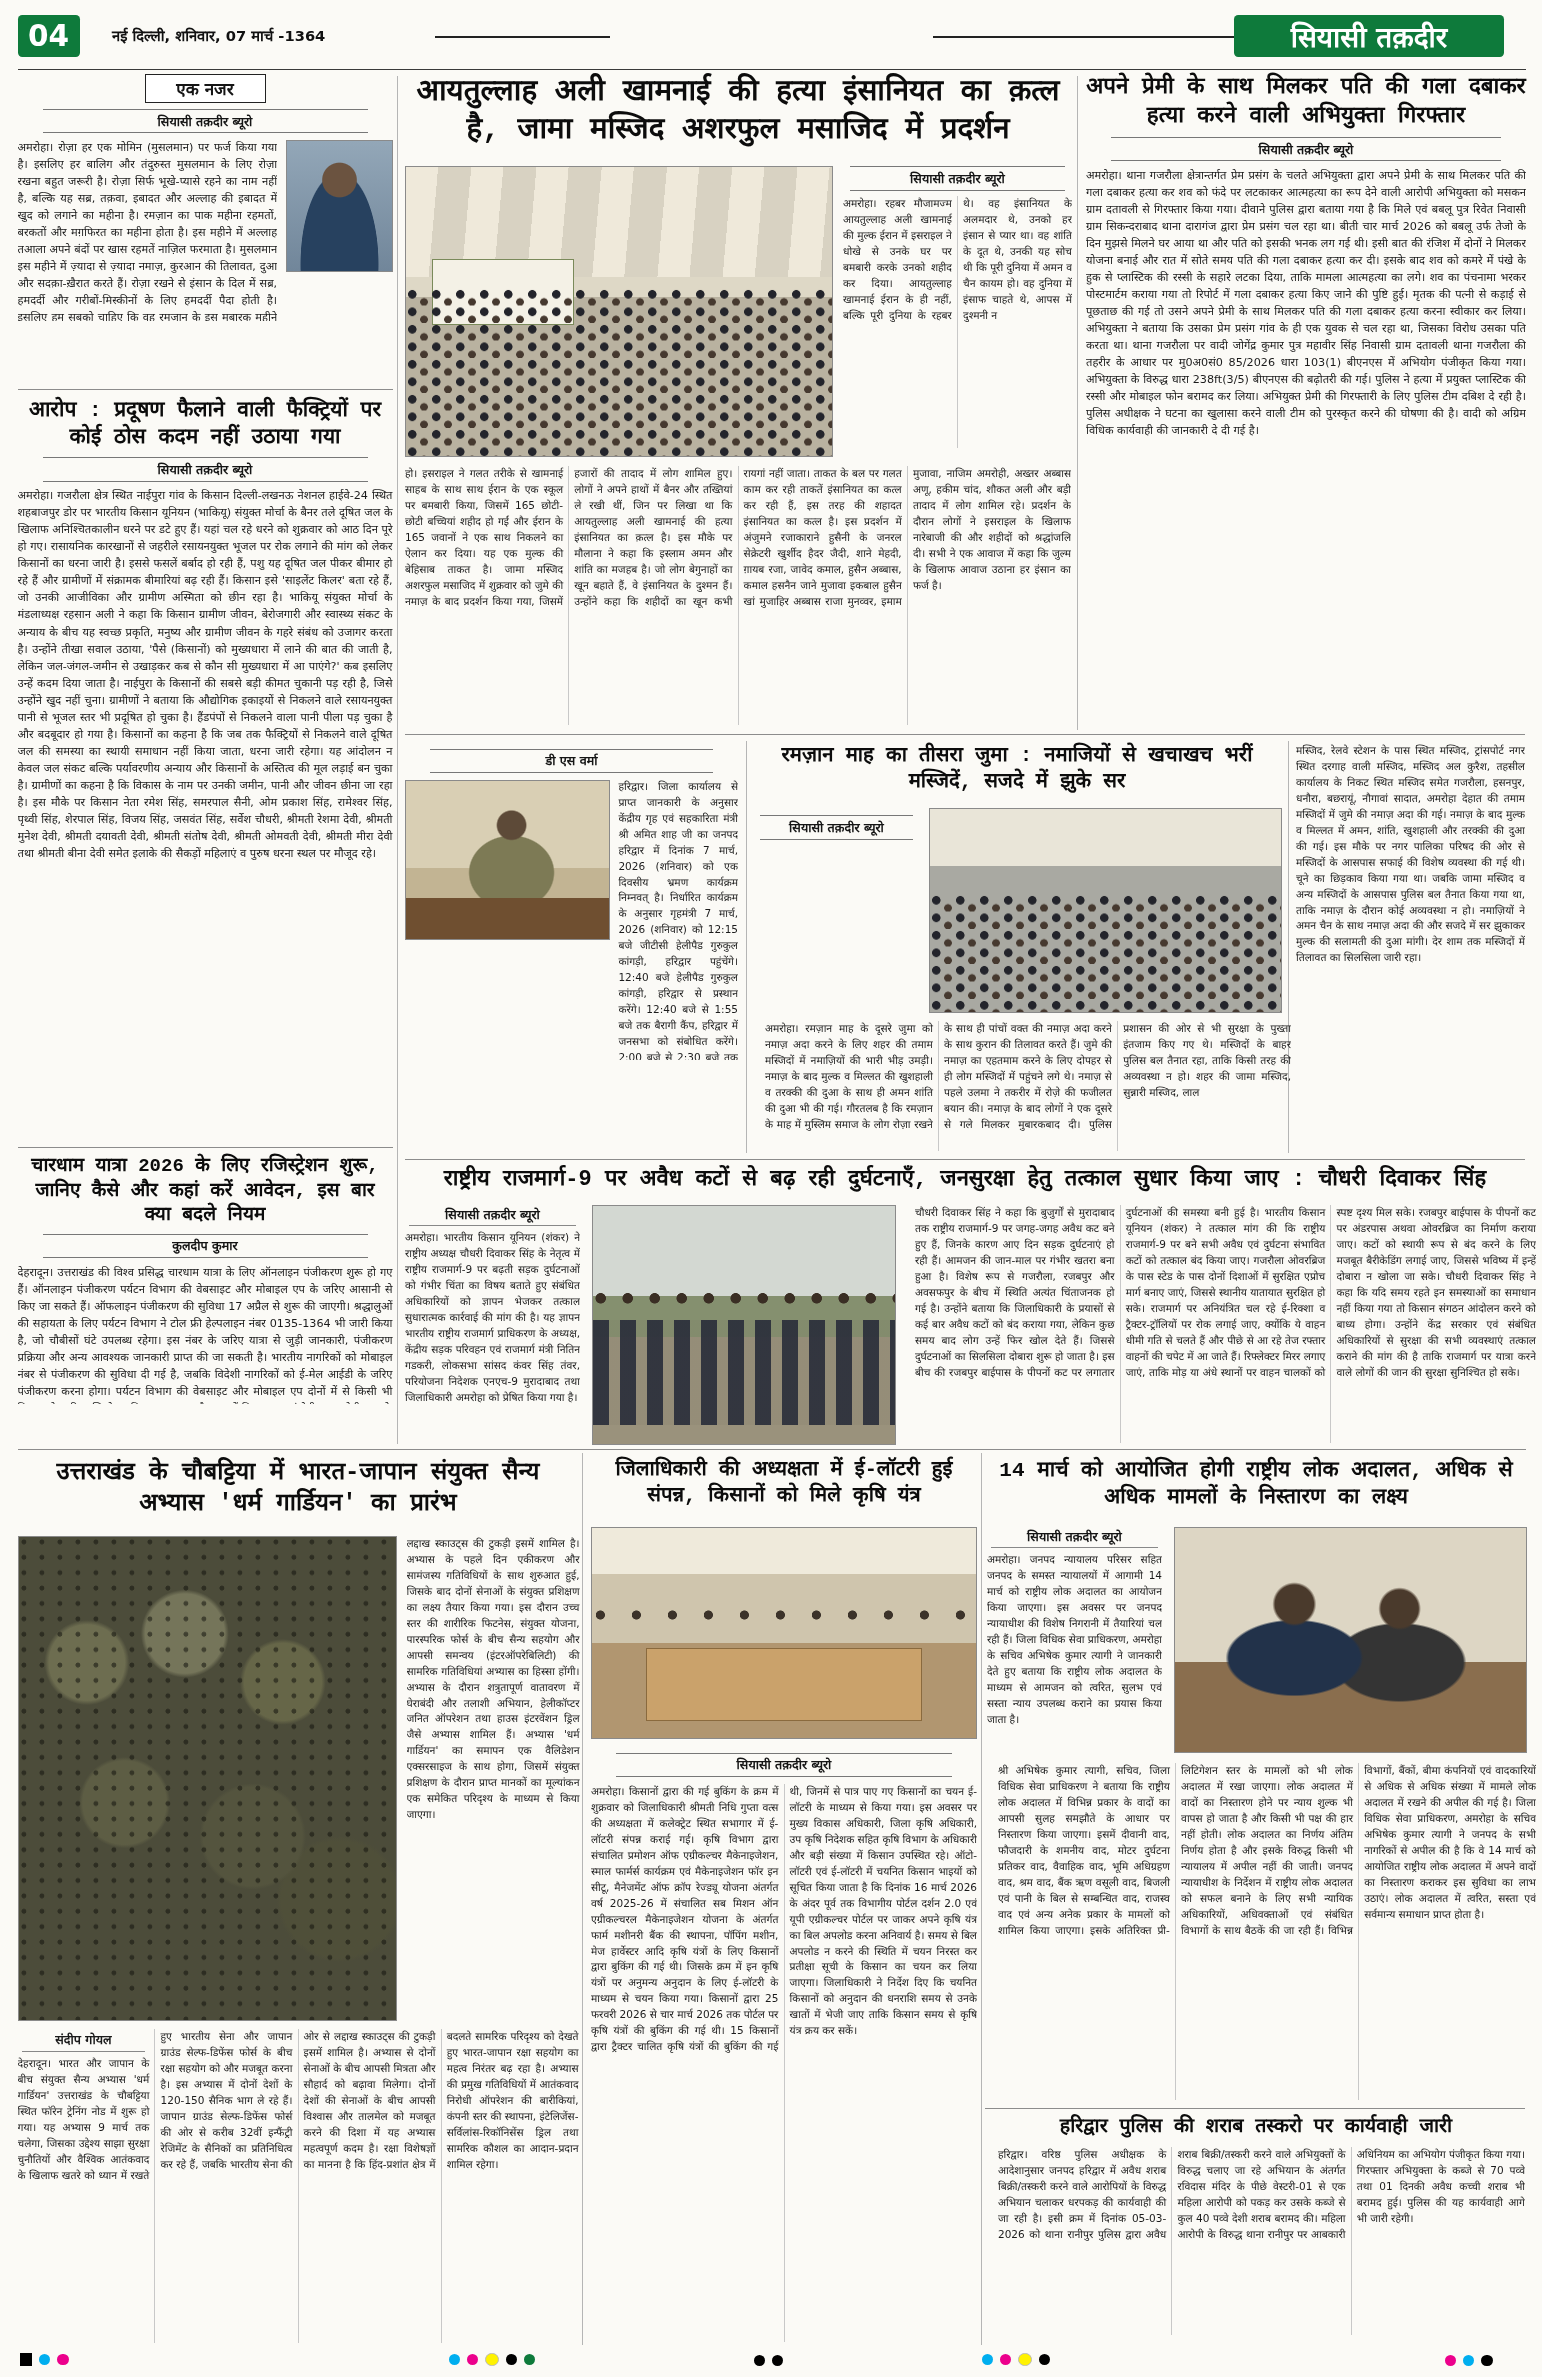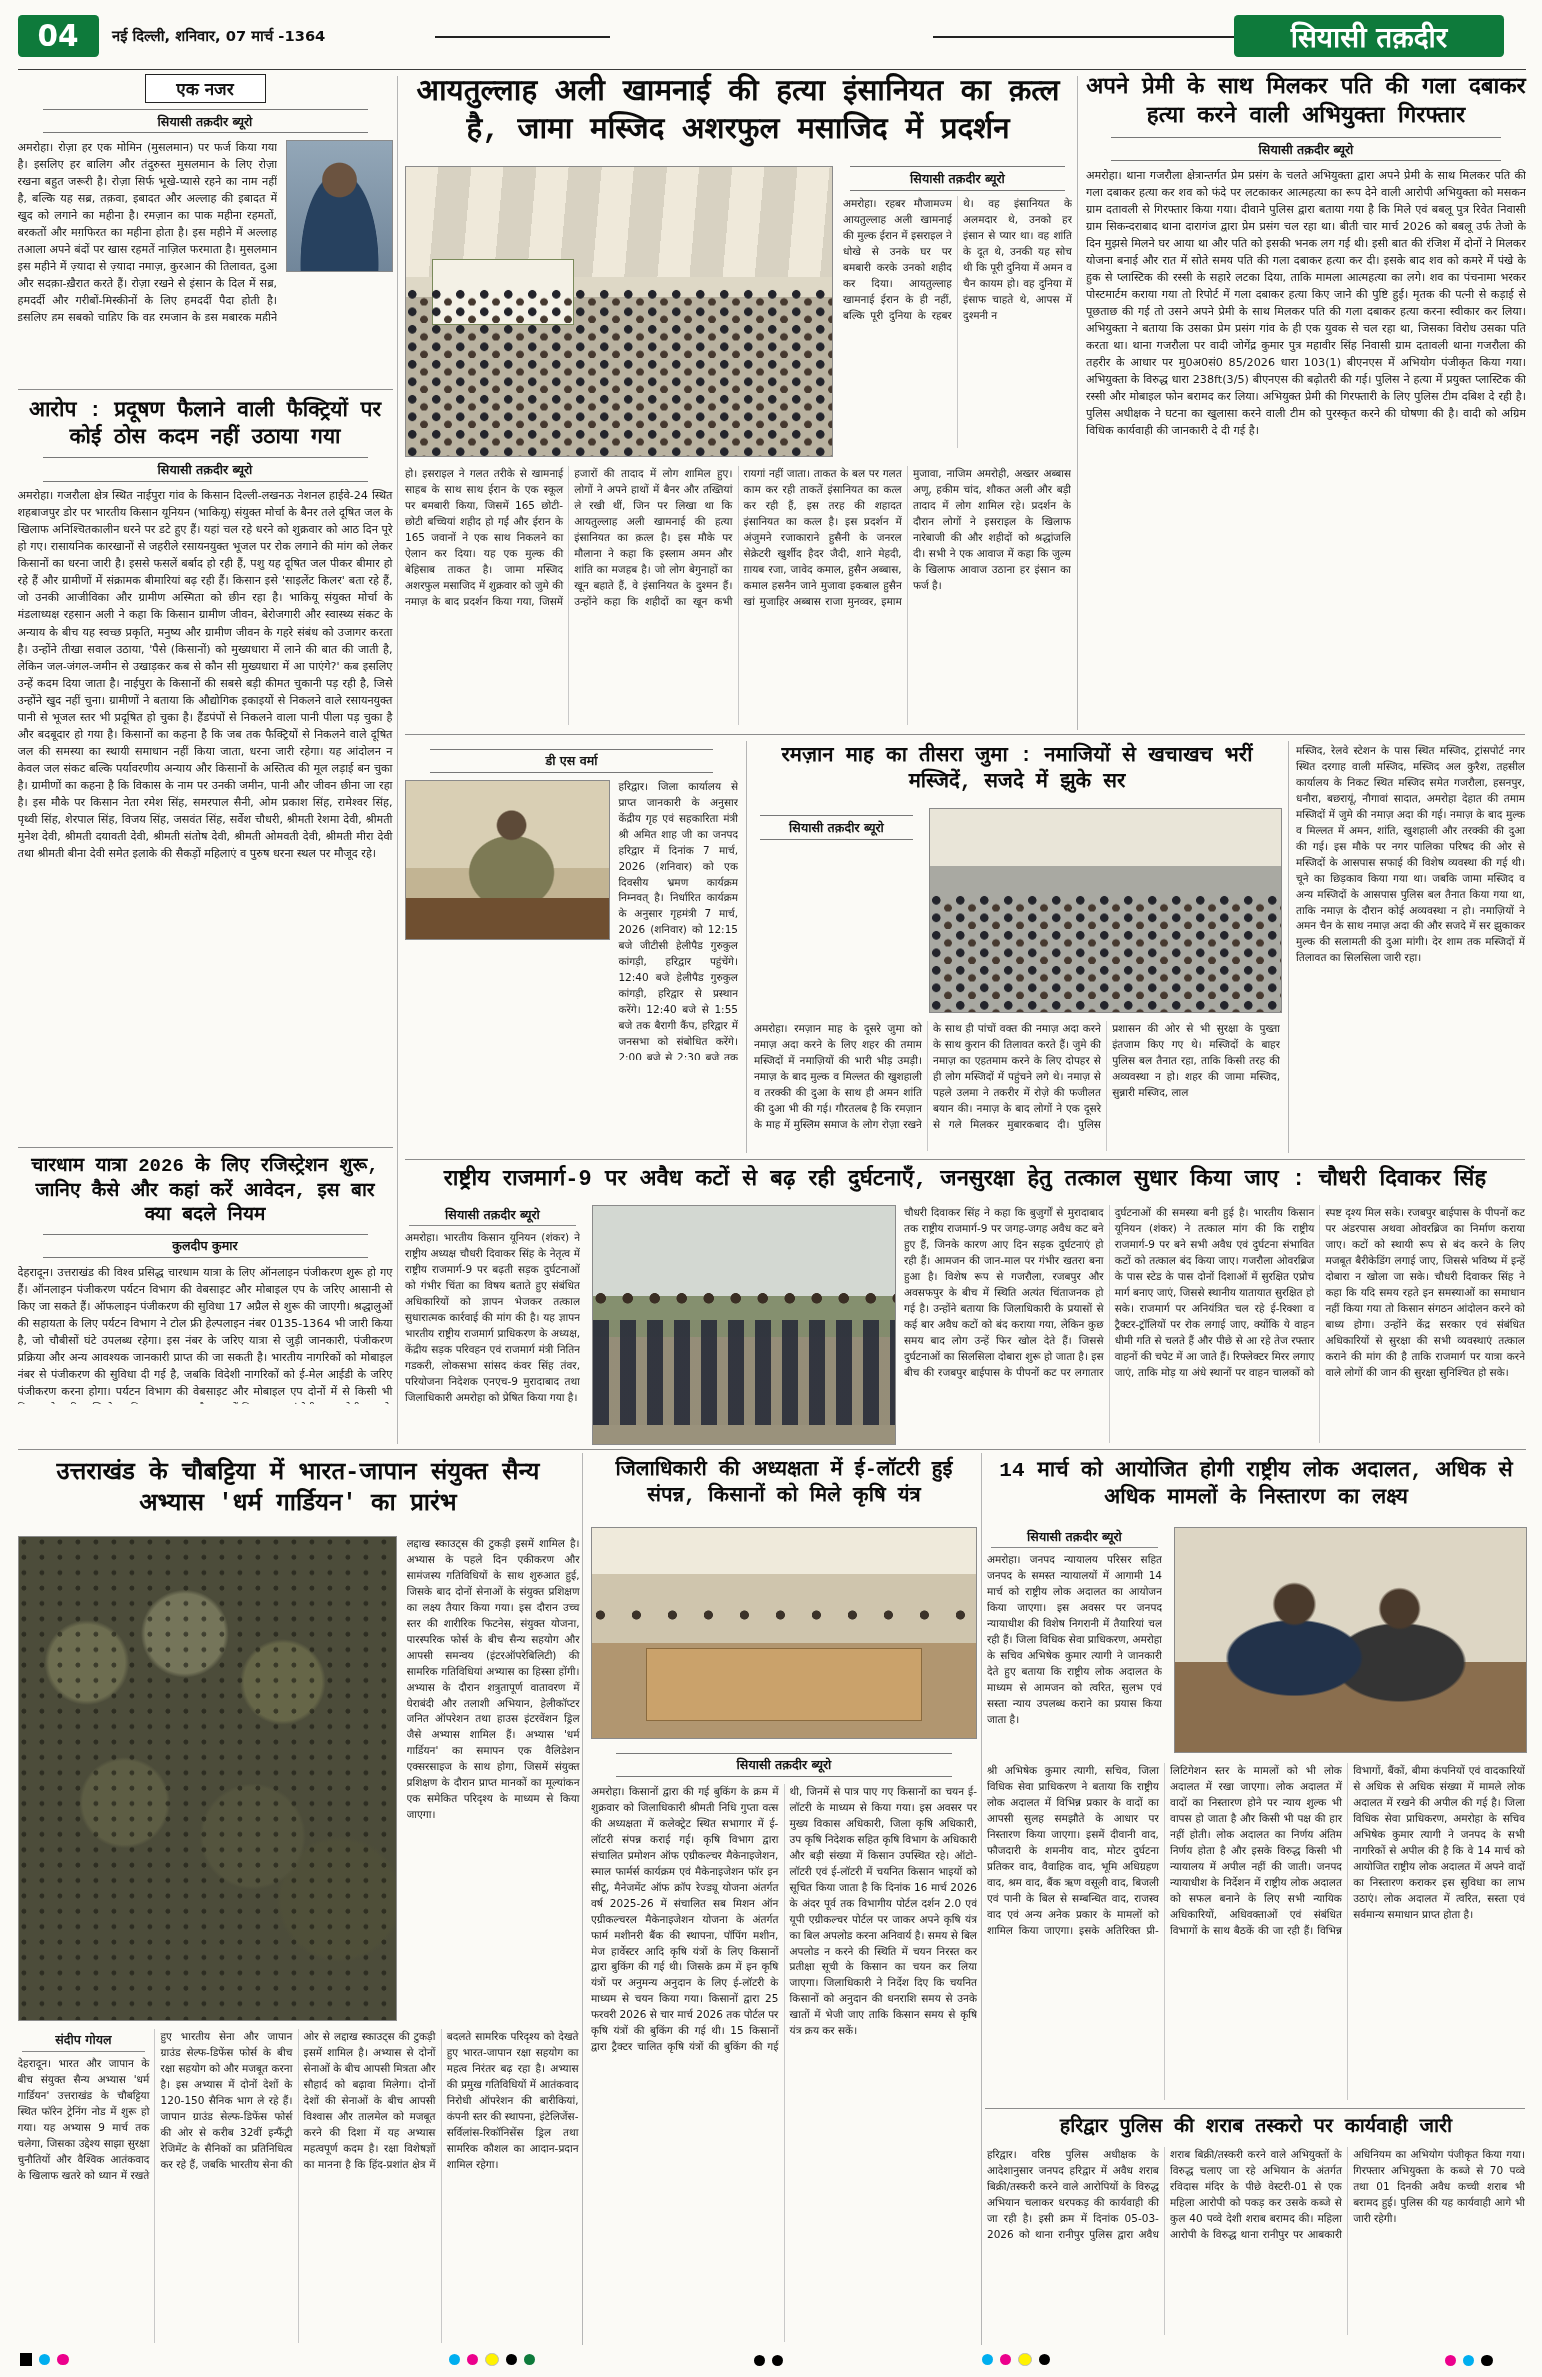--- a/index.html
+++ b/index.html
@@ -6,21 +6,21 @@
   .page{position:relative;width:1543px;height:2377px;background:#fbfaf6;font-family:"DejaVu Sans",sans-serif;color:#151515;overflow:hidden;}
   .abs{position:absolute;}
   .headline{font-weight:bold;color:#0c0c0c;text-align:center;line-height:1.3;margin:0;font-family:Liberation Mono, monospace;}
   .h42{font-size:29.5px;} .h34{font-size:24px;} .h32{font-size:22.4px;} .h31{font-size:22px;}
   .h30{font-size:21px;} .h29{font-size:20.3px;} .h28{font-size:19.6px;} .h27{font-size:19px;} .h26{font-size:18px;}
   .byline{font-weight:bold;text-align:center;font-size:12.6px;padding:2.8px 0;margin:5.6px 25px;border-top:0.7px solid #777;border-bottom:0.7px solid #777;}
   .inline-byline{font-weight:bold;text-align:center;font-size:12.6px;padding:1.4px 0;margin:0 4.2px 4.2px 4.2px;border-bottom:0.7px solid #888;}
   .body-text{font-size:11.2px;line-height:1.52;text-align:justify;color:#1b1b1b;overflow:hidden;}
   .small{font-size:10.5px;}
   .cols-2{column-count:2;column-gap:11.2px;column-rule:0.7px solid #c8c8c8;}
-  .cols-3{column-count:3;column-gap:11.2px;column-rule:0.7px solid #c8c8c8;}
+  .cols-3{column-count:3;column-gap:11.2px;column-rule:0.7px solid #c8c8c8;margin-left:11px;}
   .cols-4{column-count:4;column-gap:11.2px;column-rule:0.7px solid #c8c8c8;}
   .vrule{position:absolute;width:0.7px;background:#b5b5b5;}
   .hrule{position:absolute;height:0.7px;background:#8c8c8c;}
   .hrule2{position:absolute;height:1.4px;background:#3a3a3a;}
   .green-box{background:#0e7a3b;color:#fff;font-weight:bold;display:flex;align-items:center;justify-content:center;border-radius:4.2px;}
   .kicker{width:119px;margin:0 auto;text-align:center;border:1.4px solid #222;font-weight:bold;font-size:17px;padding:2.1px 0;background:#fff;}
   .subhead{color:#0e7a3b;font-weight:bold;font-size:17px;text-align:center;line-height:1.5;border-top:1.4px solid #0e7a3b;border-bottom:1.4px solid #0e7a3b;padding:7px 2.8px;}
   .mast-line{position:absolute;top:36px;height:2.1px;background:#222;}
   .mast-date{position:absolute;left:112px;top:25px;font-size:14.7px;font-weight:bold;color:#111;}
   .mast-section{position:absolute;left:0;right:0;top:18px;text-align:center;font-size:25px;font-weight:bold;color:#0c0c0c;}
@@ -73,21 +73,21 @@
   .dotrow{position:absolute;bottom:11.2px;display:flex;gap:7px;align-items:center;}
   .dot{width:11.2px;height:11.2px;border-radius:50%;display:inline-block;}
   .sq{width:12.6px;height:12.6px;display:inline-block;}
 </style>
 </head>
 <body>
 
 <div class="page">
 
   <header class="abs" style="left:0;top:0;width:1543px;height:69px;">
-    <div class="green-box abs" style="left:17.5px;top:15.4px;width:81px;height:42px;font-size:29.5px;">04</div>
+    <div class="green-box abs" style="left:17.5px;top:15.4px;width:62px;height:42px;font-size:29.5px;">04</div>
     <div class="mast-date">नई दिल्ली, शनिवार, 07 मार्च -1364</div>
     <div class="mast-line" style="left:435px;width:175px;"></div>
     <div class="mast-line" style="left:933px;width:302px;"></div>
     <div class="green-box abs" style="left:1198px;top:15.4px;width:270px;height:42px;font-size:28px;margin-left:36px;">सियासी तक़दीर</div>
   </header>
   <div class="hrule2" style="left:17.5px;top:69px;width:1508px;"></div>
 
   <div class="vrule" style="left:397px;top:76px;height:1368px;"></div>
   <div class="vrule" style="left:1077px;top:76px;height:654px;"></div>
   <div class="vrule" style="left:746px;top:741px;height:412px;"></div>

